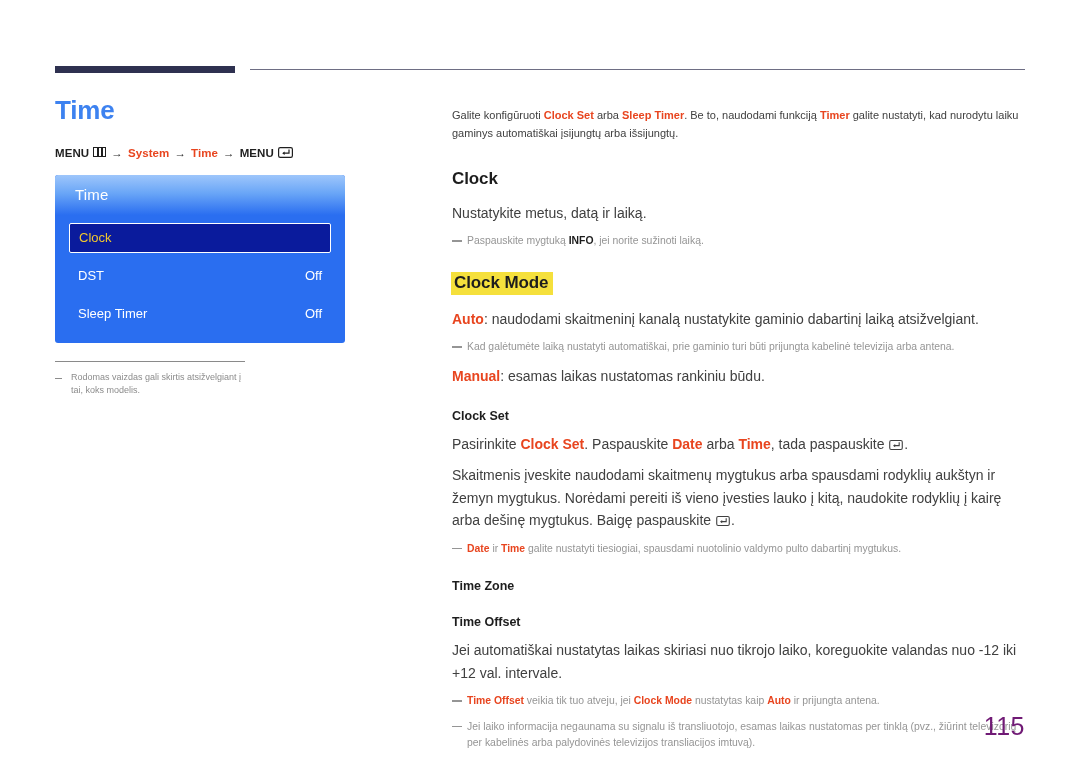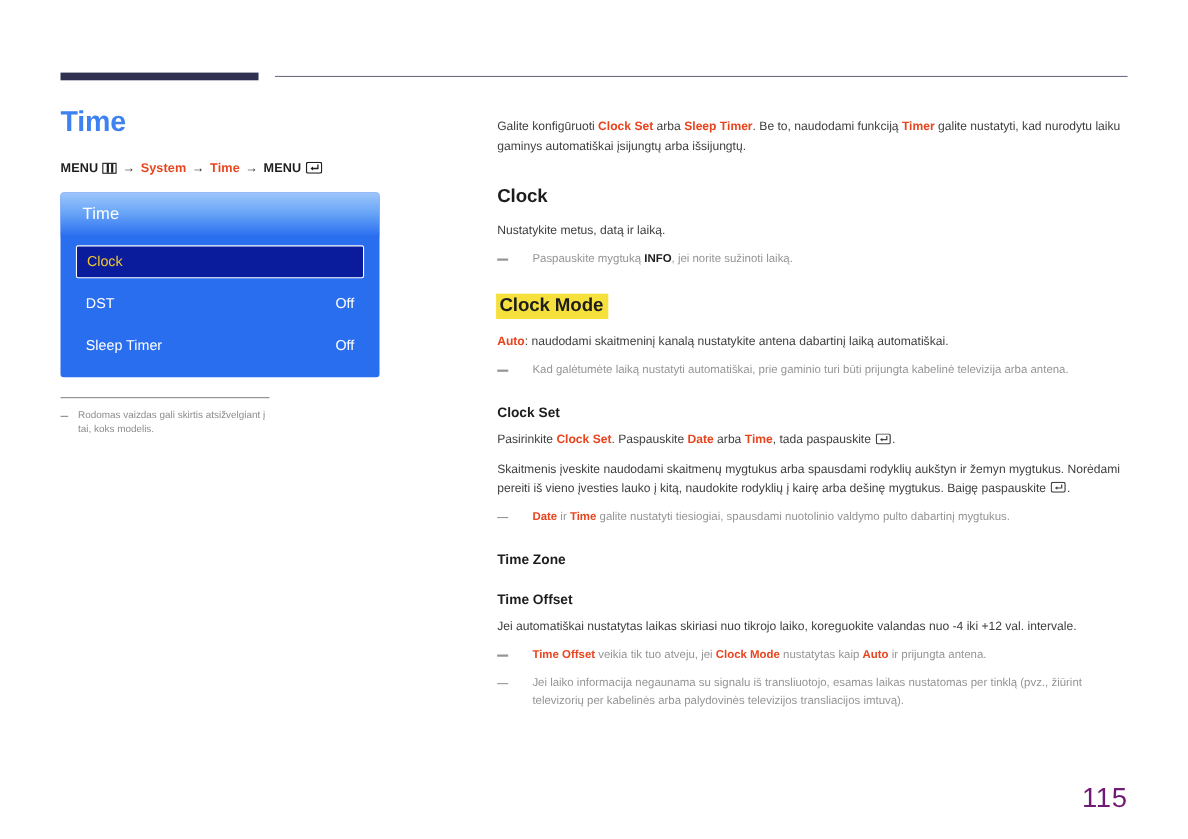--- a/index.html
+++ b/index.html
@@ -57,21 +57,21 @@
     line-height: 1.1;
   }
   .breadcrumb {
     font-size: 11.5px;
     font-weight: bold;
     color: #1f1f1f;
     letter-spacing: 0.1px;
     white-space: nowrap;
     margin-bottom: 16px;
     display: flex;
-    align-items: center;
+    align-items: flex-start;
     gap: 4px;
   }
   .breadcrumb .bc-accent { color: #e8451f; }
   .breadcrumb .bc-arrow { font-weight: normal; padding: 0 1px; }
 
   
   .icon-menu {
     display: inline-block;
     width: 13px;
     height: 10px;
@@ -194,32 +194,32 @@
     padding: 1px 5px 2px 3px;
     margin-left: -1px;
   }
   .h3 {
     font-size: 12.5px;
     font-weight: bold;
     color: #1d1d1d;
     margin: 0 0 10px 0;
   }
   .p {
-    font-size: 11px;
+    font-size: 14px;
     line-height: 1.6;
     color: #404040;
     margin: 0 0 9px 0;
   }
   .note {
     font-size: 10.4px;
     line-height: 1.6;
     color: #959595;
     margin: 0 0 9px 0;
     display: flex;
-    gap: 22px;
+    gap: 5px;
   }
   .note .dash {
     flex: none;
     display: inline-block;
     width: 10px;
     height: 1.6px;
     background: #959595;
     margin-top: 7px;
   }
   .note-body { flex: 1; }
@@ -313,25 +313,26 @@
     <h2 class="h2">Clock</h2>
     <p class="p">Nustatykite metus, datą ir laiką.</p>
     <div class="note">
       <span class="dash"></span>
       <span class="note-body"><span>Paspauskite mygtuką </span><span class="strong">INFO</span><span>, jei norite sužinoti laiką.</span></span>
     </div>
   </div>
 
   <div class="sec">
     <h2 class="h2 highlight">Clock Mode</h2>
-    <p class="p"><span class="accent">Auto</span><span>: naudodami skaitmeninį kanalą nustatykite antena dabartinį laiką automatiškai.</span></p>
+    <p class="p"><span class="accent">Auto</span><span>: naudodami skaitmeninį kanalą nustatykite gaminio dabartinį laiką atsižvelgiant.</span></p>
     <div class="note">
       <span class="dash"></span>
       <span class="note-body">Kad galėtumėte laiką nustatyti automatiškai, prie gaminio turi būti prijungta kabelinė televizija arba antena.</span>
     </div>
+    <p class="p"><span class="accent">Manual</span><span>: esamas laikas nustatomas rankiniu būdu.</span></p>
   </div>
 
   <div class="sec">
     <h3 class="h3">Clock Set</h3>
     <p class="p"><span>Pasirinkite </span><span class="accent">Clock Set</span><span>. Paspauskite </span><span class="accent">Date</span><span> arba </span><span class="accent">Time</span><span>, tada paspauskite </span><span class="inline-enter"><svg viewBox="0 0 15 11" width="14" height="10" aria-hidden="true">
             <rect x="0.6" y="0.6" width="13.8" height="9.8" rx="1.6" ry="1.6" fill="none" stroke="#404040" stroke-width="1.2"></rect>
             <path d="M11 2.6 L11 6.2 L5.4 6.2" fill="none" stroke="#404040" stroke-width="1.2"></path>
             <path d="M6.6 4.4 L4.2 6.2 L6.6 8.0 Z" fill="#404040"></path>
           </svg></span><span>.</span></p>
     <p class="p"><span>Skaitmenis įveskite naudodami skaitmenų mygtukus arba spausdami rodyklių aukštyn ir žemyn mygtukus. Norėdami pereiti iš vieno įvesties lauko į kitą, naudokite rodyklių į kairę arba dešinę mygtukus. Baigę paspauskite </span><span class="inline-enter"><svg viewBox="0 0 15 11" width="14" height="10" aria-hidden="true">
@@ -344,21 +345,21 @@
       <span class="note-body"><span class="accent">Date</span><span> ir </span><span class="accent">Time</span><span> galite nustatyti tiesiogiai, spausdami nuotolinio valdymo pulto dabartinį mygtukus.</span></span>
     </div>
   </div>
 
   <div class="sec">
     <h3 class="h3">Time Zone</h3>
   </div>
 
   <div class="sec-tight">
     <h3 class="h3">Time Offset</h3>
-    <p class="p">Jei automatiškai nustatytas laikas skiriasi nuo tikrojo laiko, koreguokite valandas nuo -4 iki +12 val. intervale.</p>
+    <p class="p">Jei automatiškai nustatytas laikas skiriasi nuo tikrojo laiko, koreguokite valandas nuo -12 iki +12 val. intervale.</p>
     <div class="note">
       <span class="dash"></span>
       <span class="note-body"><span class="accent">Time Offset</span><span> veikia tik tuo atveju, jei </span><span class="accent">Clock Mode</span><span> nustatytas kaip </span><span class="accent">Auto</span><span> ir prijungta antena.</span></span>
     </div>
     <div class="note">
       <span class="dash"></span>
       <span class="note-body">Jei laiko informacija negaunama su signalu iš transliuotojo, esamas laikas nustatomas per tinklą (pvz., žiūrint televizorių per kabelinės arba palydovinės televizijos transliacijos imtuvą).</span>
     </div>
   </div>
 </div>

